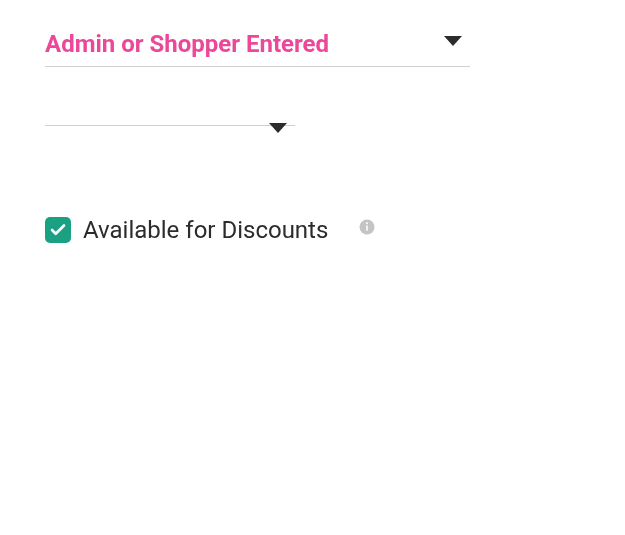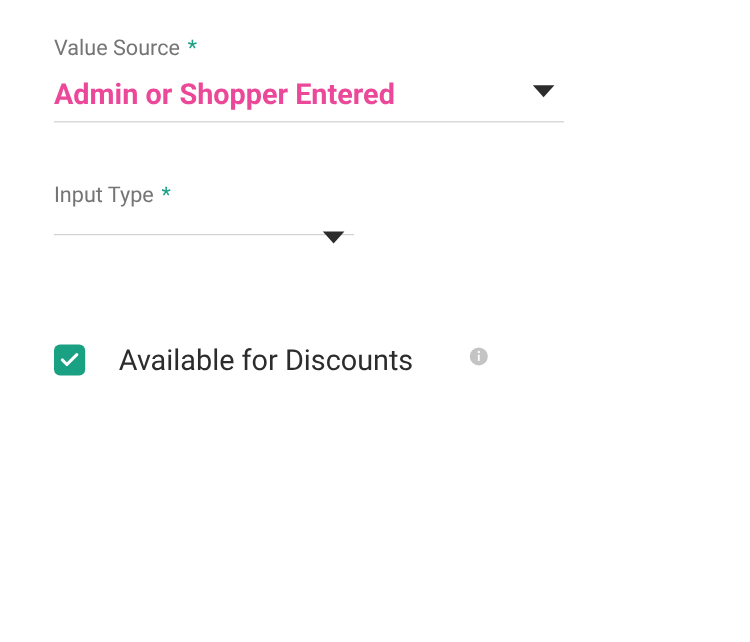--- a/index.html
+++ b/index.html
@@ -53,21 +53,21 @@
       width: 0;
       height: 0;
       border-left: 9px solid transparent;
       border-right: 9px solid transparent;
       border-top: 10px solid #2c2c2c;
     }
     .checkbox-row {
       display: flex;
       align-items: center;
       margin-top: 90px;
-      gap: 28px;
+      gap: 12px;
     }
     .checkbox {
       width: 26px;
       height: 26px;
       background: #1aa083;
       border-radius: 5px;
       display: flex;
       align-items: center;
       justify-content: center;
       cursor: pointer;
@@ -92,35 +92,27 @@
     }
     .info-icon svg {
       width: 18px;
       height: 18px;
     }
   </style>
 </head>
 <body>
 
 <div class="form-field">
-  <label class="field-label">
-    <span>Value Source</span>
-    <span class="required-asterisk">*</span>
-  </label>
   <div class="select-wrapper wide">
     <span class="select-value">Admin or Shopper Entered</span>
     <span class="dropdown-caret"></span>
   </div>
 </div>
 
 <div class="form-field">
-  <label class="field-label">
-    <span>Input Type</span>
-    <span class="required-asterisk">*</span>
-  </label>
   <div class="select-wrapper narrow">
     <span class="dropdown-caret"></span>
   </div>
 </div>
 
 <div class="checkbox-row">
   <div class="checkbox">
     <svg viewBox="0 0 24 24" fill="none" stroke="#ffffff" stroke-width="3.5" stroke-linecap="round" stroke-linejoin="round">
       <polyline points="20 6 9 17 4 12"></polyline>
     </svg>

